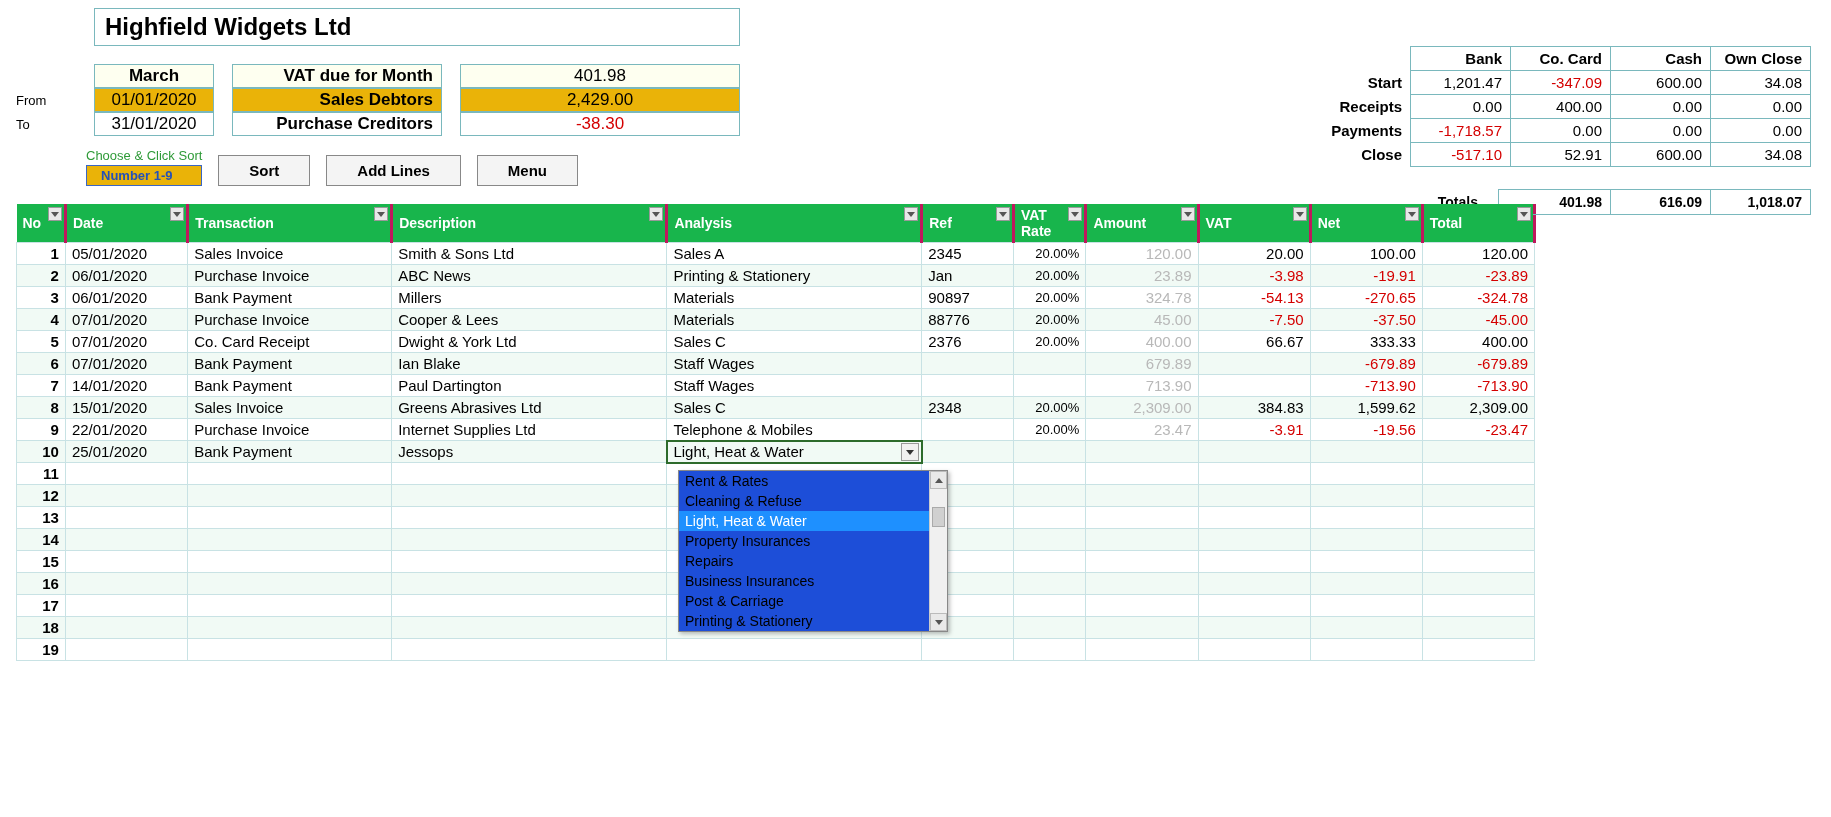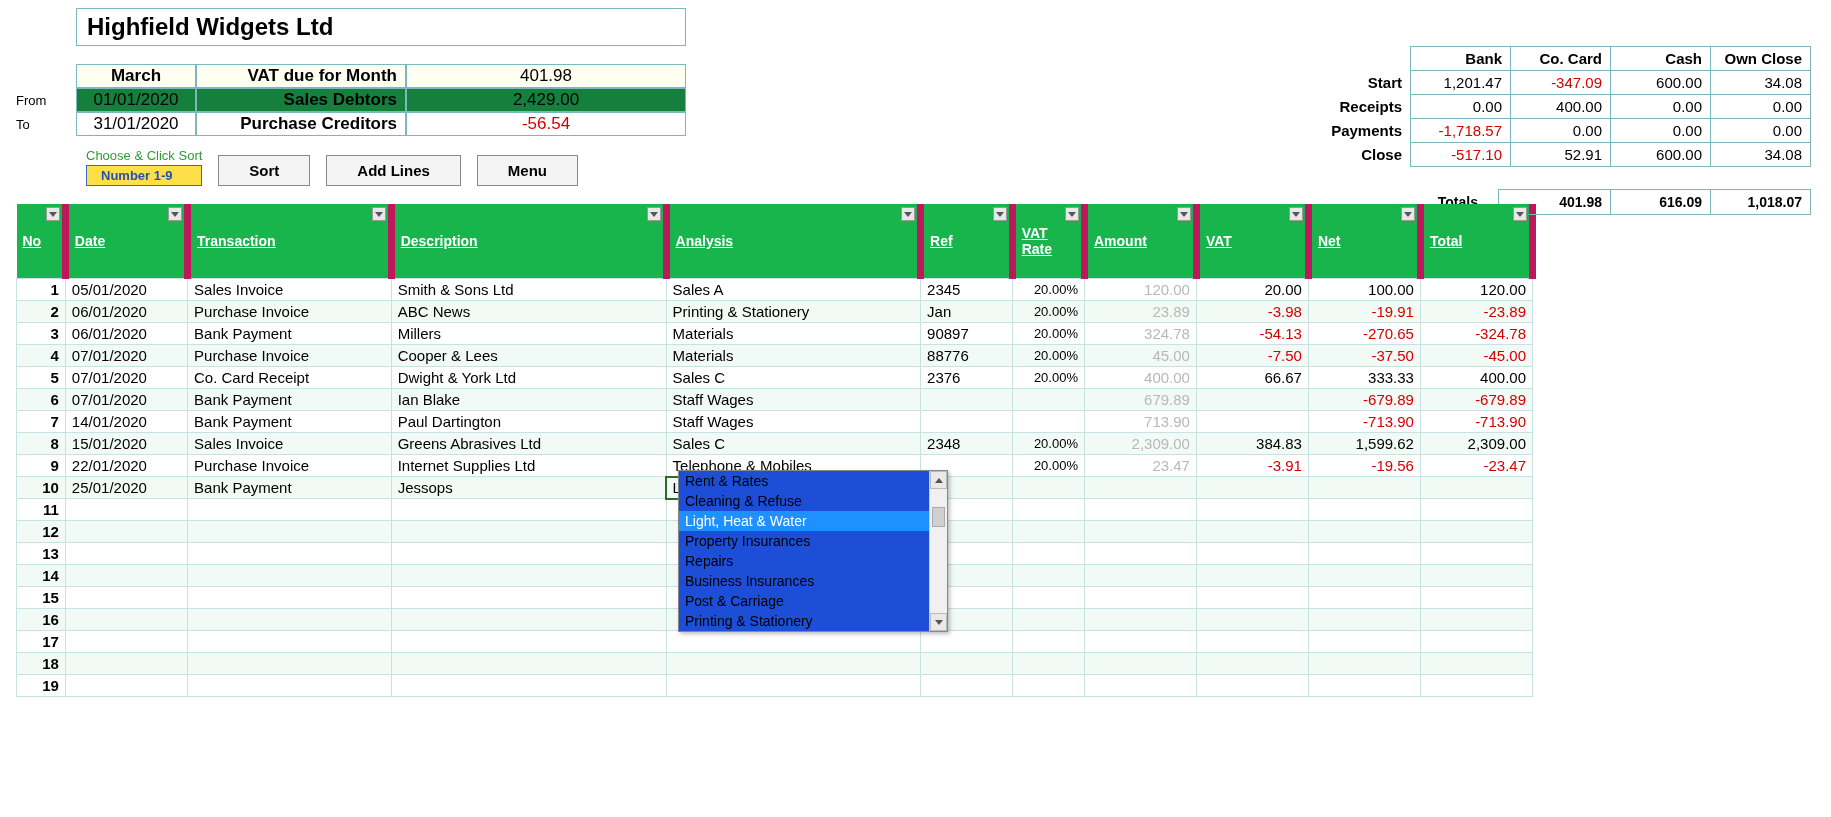--- a/index.html
+++ b/index.html
@@ -1,41 +1,41 @@
 <!DOCTYPE html>
 <html><head>
 <meta charset="utf-8">
 <style>
   * { box-sizing: border-box; margin: 0; padding: 0; }
   body { font-family: Arial, sans-serif; font-size: 14px; color: #000; background: #fff; padding: 8px 16px; width: 1831px; }
 
-  .header-area { display: grid; grid-template-columns: 60px 120px 210px 280px; column-gap: 0; margin-bottom: 12px; }
+  .header-area { display: grid; grid-template-columns: 60px 120px 210px 280px; column-gap: 18px; margin-bottom: 12px; }
   .company-title { grid-column: 2 / 5; border: 1px solid #7ab8bd; background: #fff; font-size: 24px; font-weight: bold; padding: 4px 10px; margin-bottom: 18px; }
   .hdr-cell { border: 1px solid #7ab8bd; padding: 2px 8px; font-size: 17px; height: 24px; display: flex; align-items: center; }
   .hdr-left { font-size: 13px; padding: 2px 0; height: 24px; display:flex; align-items:center; }
   .center { justify-content: center; }
   .right { justify-content: flex-end; }
   .bold { font-weight: bold; }
   .bg-yellow { background: #fefff0; }
-  .bg-lightgreen { background: #15803d; }
+  .bg-lightgreen { background: #eab308; }
   .neg { color: #d40000; }
 
   .summary-block { position: absolute; top: 46px; right: 20px; }
   .summary-table { border-collapse: collapse; }
   .summary-table td { border: 1px solid #7ab8bd; padding: 2px 8px; font-size: 15px; text-align: right; height: 24px; }
   .summary-lbl { font-weight: bold; border: none !important; padding-right: 10px; }
   .totals-row td { border: 1px solid #7ab8bd; padding: 4px 8px; font-weight: bold; text-align: right; }
 
   .sort-area { display: flex; align-items: flex-end; gap: 16px; margin: 10px 0 18px 70px; }
   .choose-click { color: #2e9a37; font-size: 13px; margin-bottom: 2px; }
-  .sort-pill { border: 1px solid #3a66c5; color: #2451b8; font-weight: bold; padding: 2px 14px; background:#fde047; font-size:13px; }
+  .sort-pill { border: 1px solid #3a66c5; color: #2451b8; font-weight: bold; padding: 2px 14px; background:#eab308; font-size:13px; }
   .btn { background: #f4f4f4; border: 1px solid #888; padding: 6px 30px; font-size: 15px; font-weight: bold; cursor: pointer; }
 
   .grid { border-collapse: collapse; width: 1520px; }
-  .grid th { background: #18b54c; color: #fff; font-weight: bold; text-align: left; padding: 21px 6px; border-right: 7px solid #be185d; position: relative; text-decoration: underline; }
+  .grid th { background: #18b54c; color: #fff; font-weight: bold; text-align: left; padding: 3px 6px; border-right: 3px solid #be185d; position: relative; }
   .grid td { border: 1px solid #c8e2e4; padding: 2px 6px; font-size: 15px; height: 22px; }
   .grid tr.even td { background: #f1faf5; }
   .grid tr.odd td { background: #fff; }
   .colNo { width: 48px; text-align: right; font-weight: bold; }
   .colDate { width: 120px; }
   .colTrans { width: 200px; }
   .colDesc { width: 270px; }
   .colAnalysis { width: 250px; }
   .colRef { width: 90px; }
   .colVatRate { width: 71px; text-align:right;}
@@ -71,21 +71,21 @@
   <div class="hdr-cell bg-yellow center">401.98</div>
 
   <div class="hdr-left">From</div>
   <div class="hdr-cell bg-lightgreen center">01/01/2020</div>
   <div class="hdr-cell bg-lightgreen right bold">Sales Debtors</div>
   <div class="hdr-cell bg-lightgreen center">2,429.00</div>
 
   <div class="hdr-left">To</div>
   <div class="hdr-cell center">31/01/2020</div>
   <div class="hdr-cell right bold">Purchase Creditors</div>
-  <div class="hdr-cell center neg">-56.54</div>
+  <div class="hdr-cell center neg">-38.30</div>
 </div>
 
 <div class="summary-block">
   <table class="summary-table" id="summary-table">
       <tbody>
         <tr>
           <td class="summary-lbl" style="border:none;"></td>
           <td style="font-weight:bold;width:100px;">Bank</td>
           <td style="font-weight:bold;width:100px;">Co. Card</td>
           <td style="font-weight:bold;width:100px;">Cash</td>

